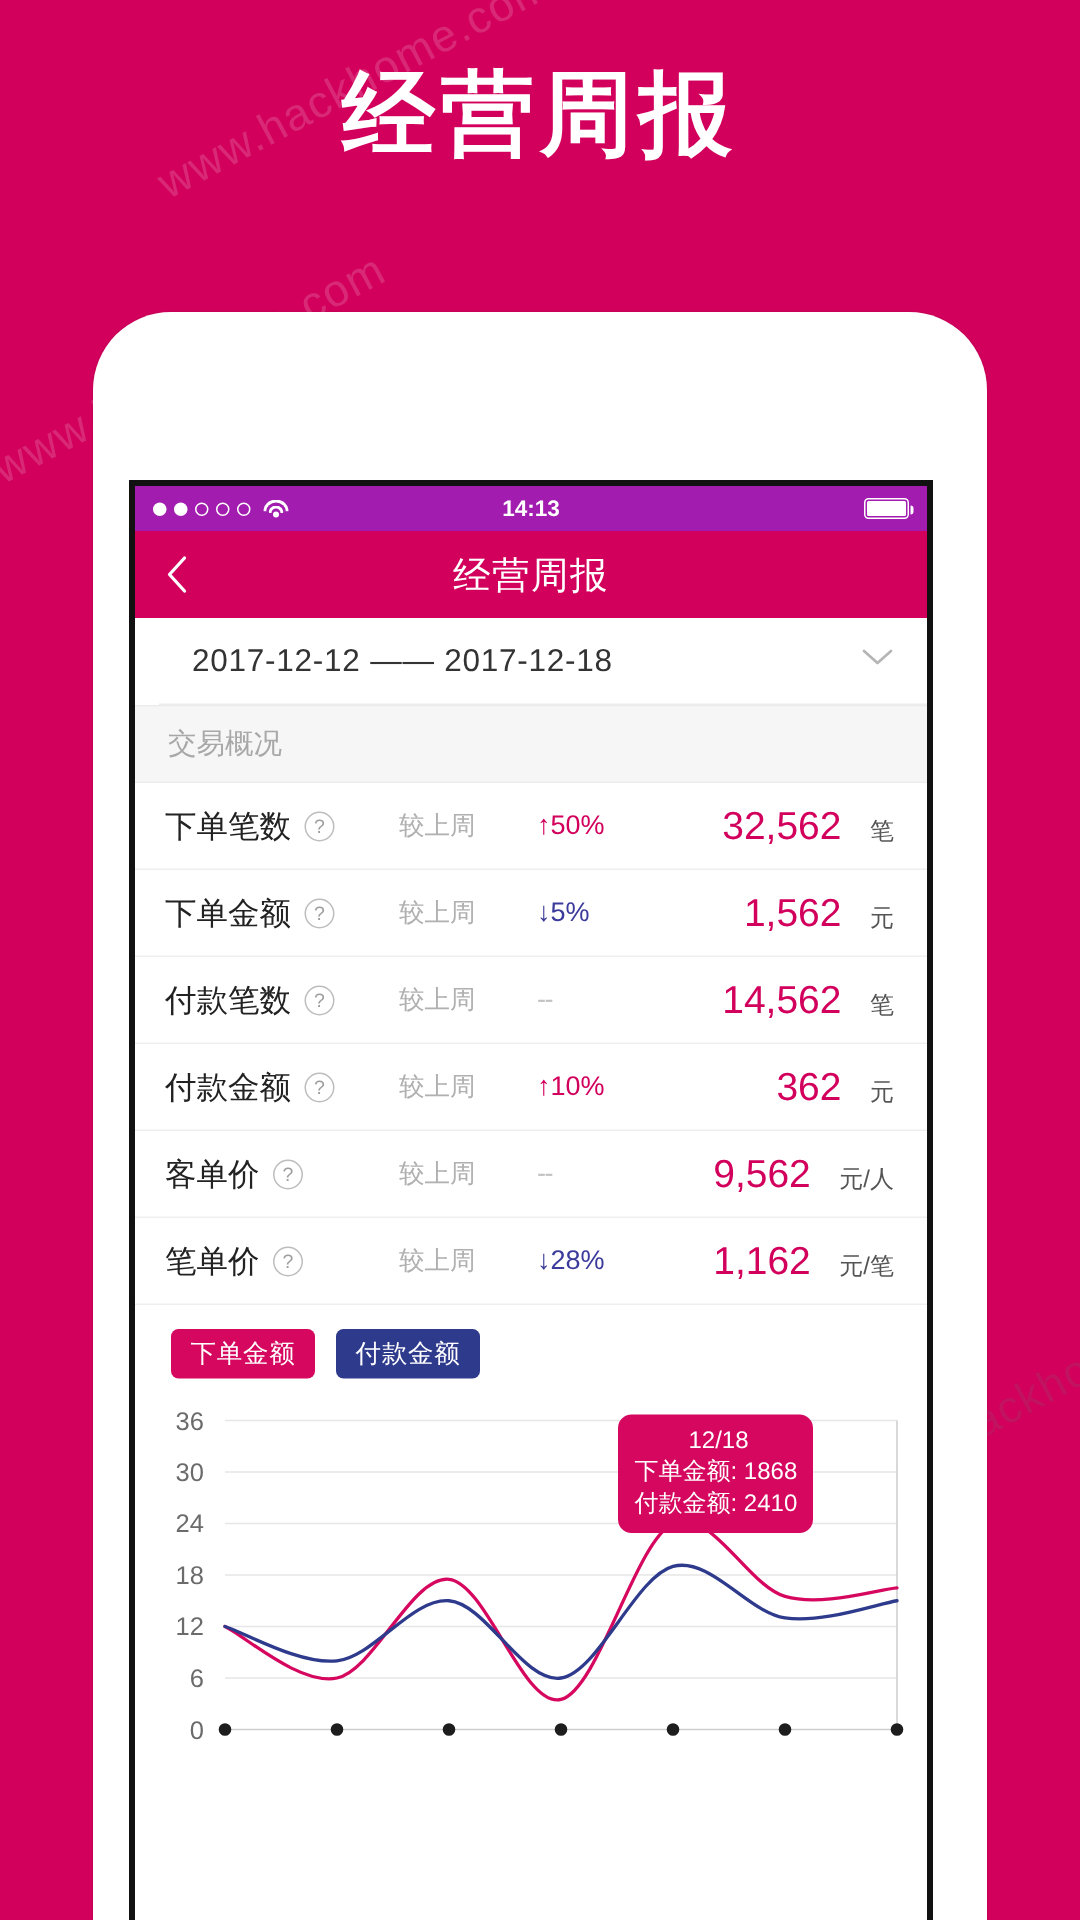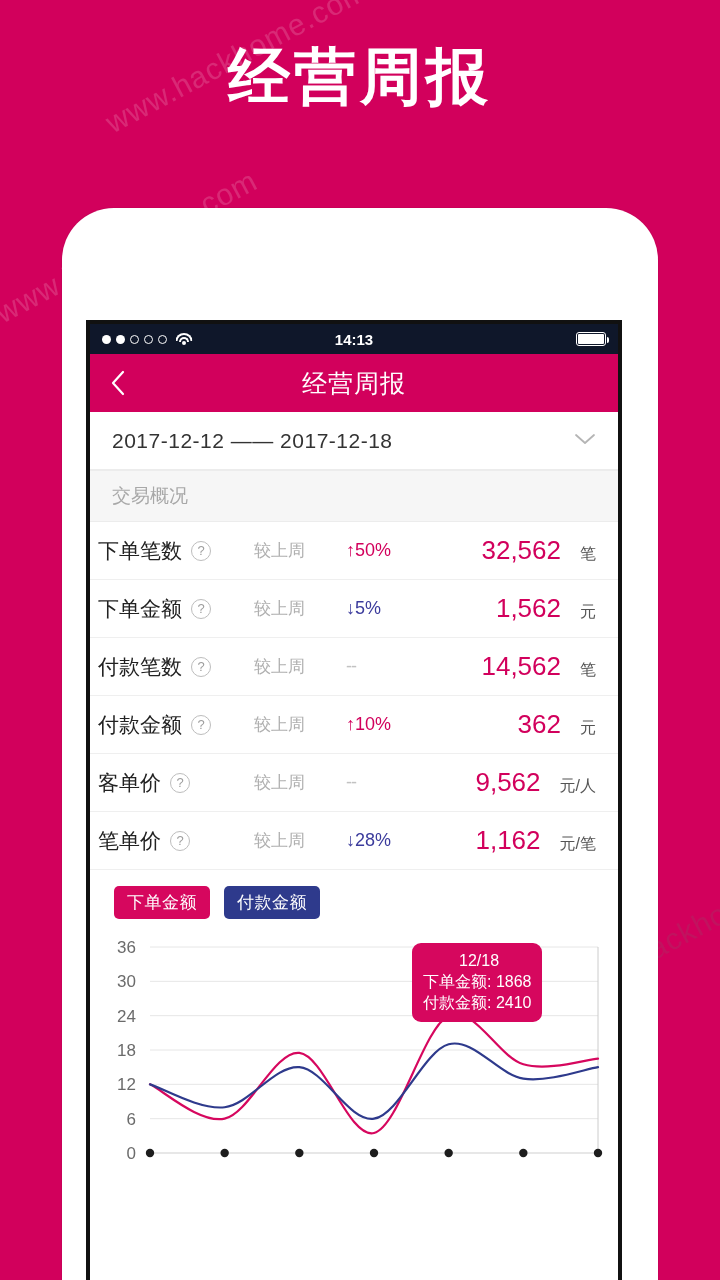--- a/index.html
+++ b/index.html
@@ -47,21 +47,21 @@
   
   .screen{
     position:absolute; left:86px; top:320px;
     width:536px; height:960px;
     background:#fff; overflow:hidden;
     border:4px solid #111; border-bottom:none;
   }
 
   
   .statusbar{
-    height:30px; background:#0f172a; color:#fff;
+    height:30px; background:#a21caf; color:#fff;
     display:flex; align-items:center; padding:0 12px;
     font-size:15px; font-weight:700; position:relative;
   }
   .sb-left{ display:flex; align-items:center; gap:5px; }
   .dot{ width:9px; height:9px; border-radius:50%; }
   .dot.f{ background:#fff; }
   .dot.e{ border:1.4px solid #fff; background:transparent; }
   .wifi{ margin-left:3px; width:17px; height:13px; position:relative; }
   .wifi i{
     position:absolute; left:50%; transform:translateX(-50%);
@@ -95,36 +95,36 @@
   .nav-back svg{ display:block; }
   .nav-title{
     position:absolute; left:0; width:100%; text-align:center;
     font-size:25px; font-weight:400; letter-spacing:1px;
   }
 
   
   .date-row{
     height:58px; display:flex; align-items:center;
     padding:0 22px; border-bottom:1px solid #ececec;
-    background:#fff; cursor:pointer;
+    background:#fff; cursor:pointer;margin-left:16px;
   }
   .date-text{ font-size:21px; color:#333; letter-spacing:.5px; }
   .chev{ margin-left:auto; }
 
   
   .sect{
     height:52px; background:#f6f6f6; display:flex; align-items:center;
     padding:0 22px; color:#a8a8a8; font-size:19px;
     border-top:1px solid #ececec; border-bottom:1px solid #ececec;
   }
 
   
   .m-row{
     height:58px; display:flex; align-items:center;
-    padding:0 22px 0 8px; border-bottom:1px solid #efefef;
+    padding:0 22px 0 20px; border-bottom:1px solid #efefef;
   }
   .m-row:last-of-type{ border-bottom:none; }
   .m-name{
     font-size:21px; color:#222; display:flex; align-items:center; gap:9px;
     width:156px; flex:none;
   }
   .help{
     width:20px; height:20px; border-radius:50%;
     border:1.3px solid #bdbdbd; color:#9e9e9e;
     font-size:13px; line-height:17px; text-align:center;

